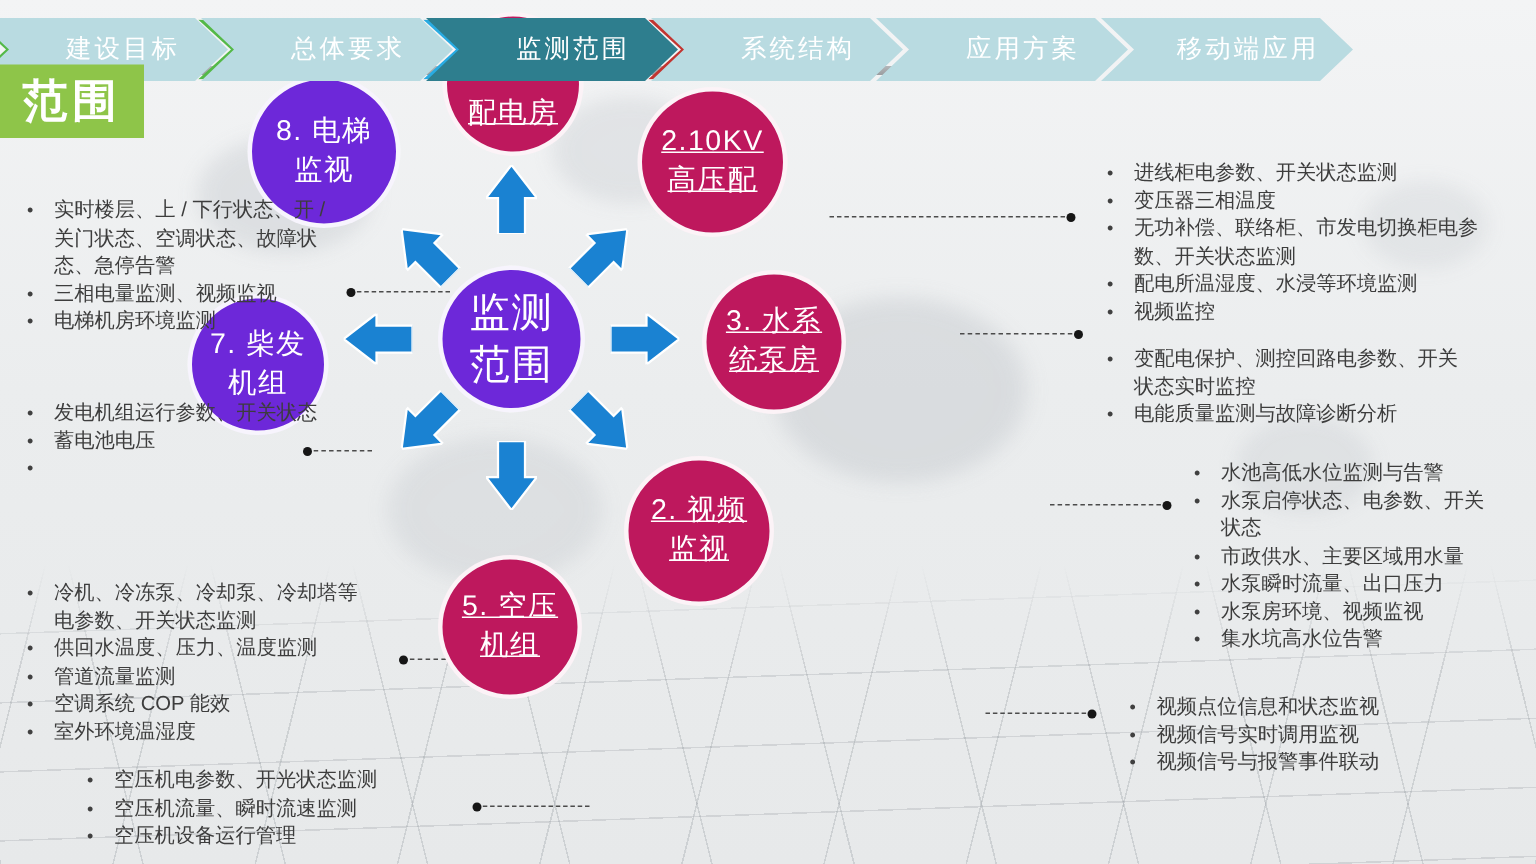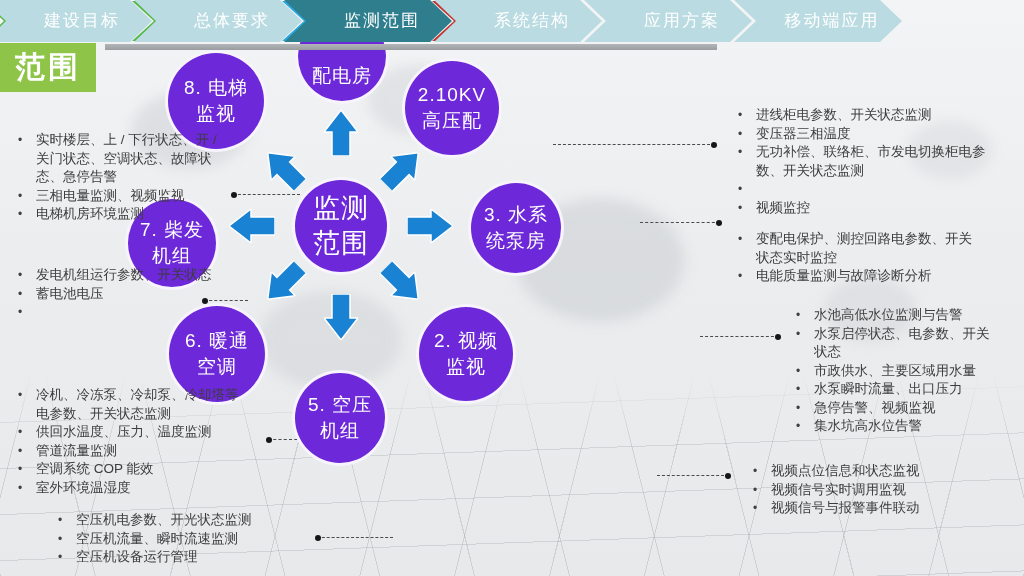--- a/index.html
+++ b/index.html
@@ -19,21 +19,21 @@
       radial-gradient(65px 45px at 950px 150px, rgba(185,190,196,.28) 0 60%, transparent 70%);}
   .bg-grid{position:absolute;left:0;right:0;bottom:0;height:200px;z-index:0;pointer-events:none;
     background:
       repeating-linear-gradient(76deg,  rgba(140,146,152,.28) 0 1px, transparent 1px 92px),
       repeating-linear-gradient(-76deg, rgba(140,146,152,.28) 0 1px, transparent 1px 92px),
       repeating-linear-gradient(178deg, rgba(140,146,152,.25) 0 1px, transparent 1px 46px);
     -webkit-mask-image:linear-gradient(180deg,transparent 0,#000 35%);
             mask-image:linear-gradient(180deg,transparent 0,#000 35%);}
 
   
-  .nav{position:absolute;left:0;top:0;width:916px;height:42px;z-index:10;}
+  .nav{position:absolute;left:0;top:12px;width:916px;height:42px;z-index:10;}
   .chev{position:absolute;top:0;height:42px;width:168px;line-height:42px;text-align:center;
         color:#fff;font-size:17px;letter-spacing:2px;padding-left:28px;box-sizing:border-box;
         background:#b9dbe1;z-index:2;
         clip-path:polygon(0 0,146px 0,168px 50%,146px 100%,0 100%,22px 50%);}
   .chev.active{background:#2e7e8e;}
   .acc{position:absolute;top:1px;height:40px;width:30px;z-index:1;
        clip-path:polygon(0 0,7px 0,29px 50%,7px 100%,0 100%,22px 50%);}
 
   .graybar{position:absolute;left:105px;top:44px;width:612px;height:6px;z-index:3;
            background:linear-gradient(180deg,#b3b6b9,#9a9da0);}
@@ -52,23 +52,23 @@
   .lG{left:700px;top:336px;width:79px;}  .lH{left:657px;top:475px;width:72px;}
 
   
   .arr{position:absolute;width:46px;height:34px;z-index:5;}
 
   
   .node{position:absolute;border-radius:50%;box-sizing:border-box;z-index:6;
         border:3px solid rgba(255,255,255,.95);color:#fff;text-align:center;
         display:flex;flex-direction:column;align-items:center;justify-content:center;
         font-size:19px;line-height:26px;letter-spacing:1px;}
-  .bright{background:#6d28d9;} .dark{background:#6d28d9;}
+  .bright{background:#be185d;text-decoration:underline;} .dark{background:#6d28d9;}
   .n1{left:295px;top:8px;width:94px;height:96px;justify-content:flex-end;padding-bottom:12px;z-index:2;}
-  .n2{left:402px;top:58px;width:100px;height:100px;}
+  .n2{left:425px;top:58px;width:100px;height:100px;}
   .n3{left:468px;top:180px;width:96px;height:96px;}
   .n4{left:416px;top:304px;width:100px;height:100px;}
   .n5{left:292px;top:370px;width:96px;height:96px;}
   .n6{left:166px;top:303px;width:102px;height:102px;}
   .n7{left:125px;top:196px;width:94px;height:94px;}
   .n8{left:165px;top:50px;width:102px;height:102px;}
   .nc{left:292px;top:177px;width:98px;height:98px;z-index:7;font-size:27px;line-height:35px;align-items:center;}
 
   
   .notes{position:absolute;z-index:8;color:#3d3d3d;font-size:13.5px;line-height:18.5px;}
@@ -153,24 +153,20 @@
     <span>统泵房</span>
   </div>
   <div class="node bright n4">
     <span>2. 视频</span>
     <span>监视</span>
   </div>
   <div class="node bright n5">
     <span>5. 空压</span>
     <span>机组</span>
   </div>
-  <div class="node bright n6">
-    <span>6. 暖通</span>
-    <span>空调</span>
-  </div>
   <div class="node dark n7">
     <span>7. 柴发</span>
     <span>机组</span>
   </div>
   <div class="node dark n8">
     <span>8. 电梯</span>
     <span>监视</span>
   </div>
 
   <div class="node dark nc">
@@ -262,20 +258,21 @@
     <li>
           <span class="b">•</span>
           <span class="t">变压器三相温度</span>
         </li>
     <li>
           <span class="b">•</span>
           <span class="t">无功补偿、联络柜、市发电切换柜电参数、开关状态监测</span>
         </li>
     <li>
           <span class="b">•</span>
+          <span class="t">配电所温湿度、水浸等环境监测</span>
         </li>
     <li>
           <span class="b">•</span>
           <span class="t">视频监控</span>
         </li>
   </ul>
     </div>
 
   <div class="notes gF">
       <ul>
@@ -303,21 +300,21 @@
     <li>
           <span class="b">•</span>
           <span class="t">市政供水、主要区域用水量</span>
         </li>
     <li>
           <span class="b">•</span>
           <span class="t">水泵瞬时流量、出口压力</span>
         </li>
     <li>
           <span class="b">•</span>
-          <span class="t">急停告警、视频监视</span>
+          <span class="t">水泵房环境、视频监视</span>
         </li>
     <li>
           <span class="b">•</span>
           <span class="t">集水坑高水位告警</span>
         </li>
   </ul>
     </div>
 
   <div class="notes gH">
       <ul>

